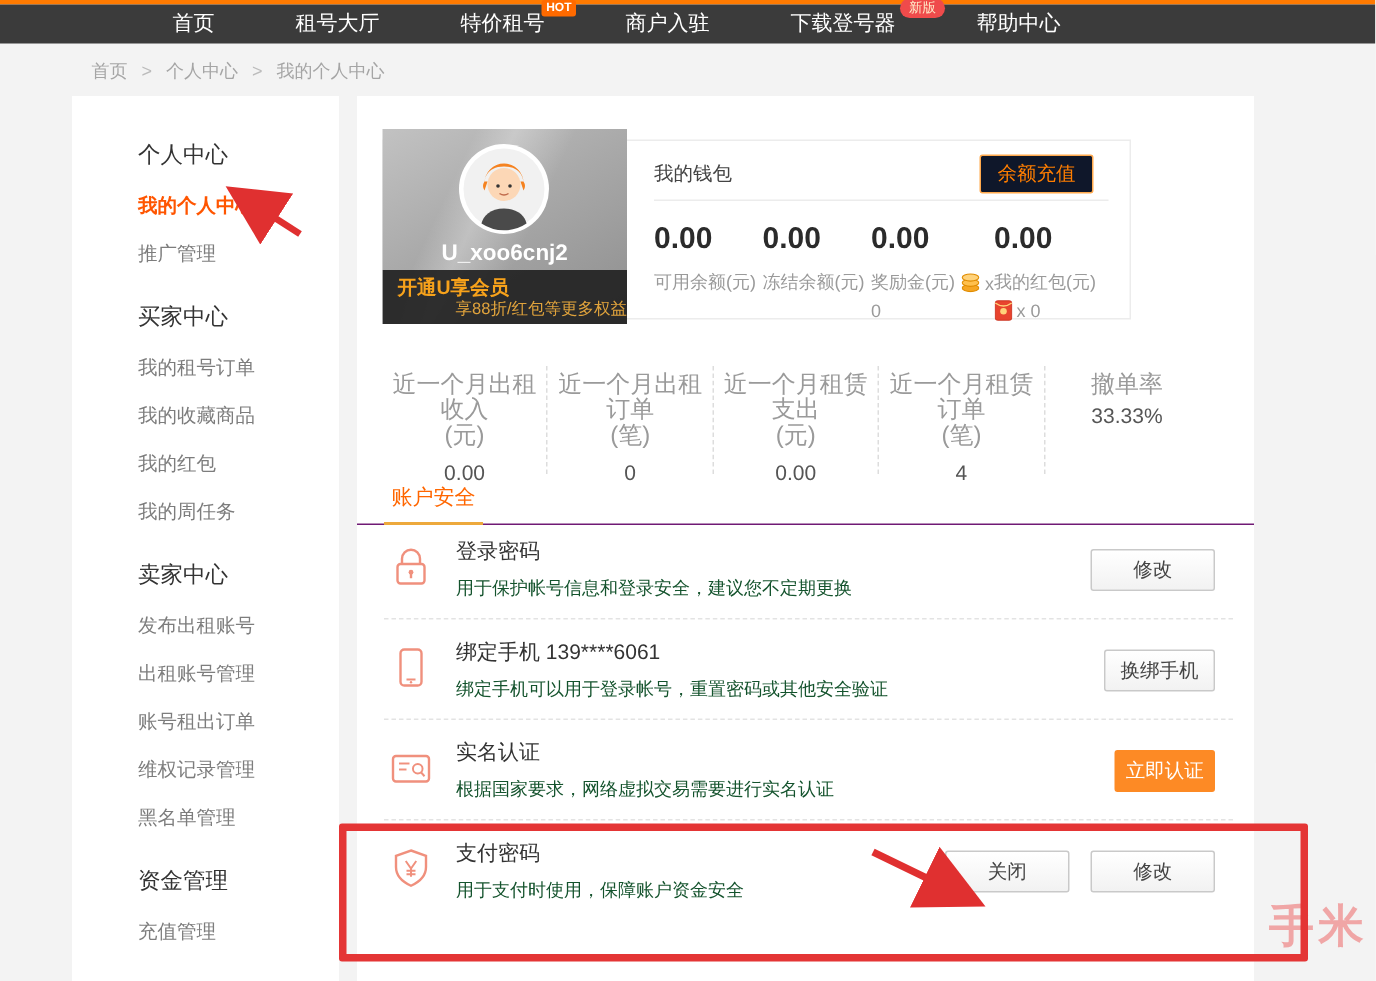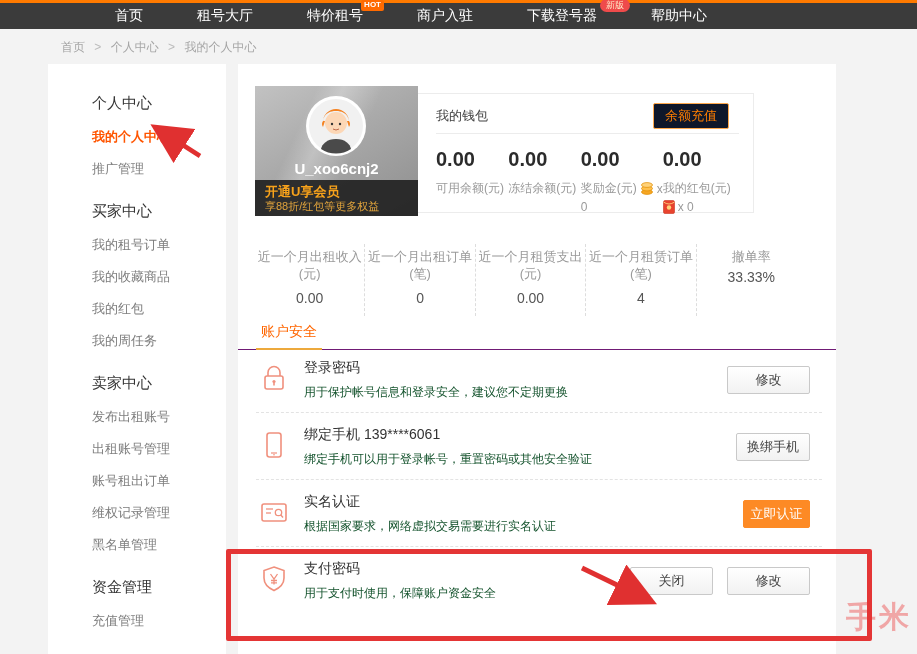--- a/index.html
+++ b/index.html
@@ -30,38 +30,38 @@
 
   
   .profile-card { position:absolute; left:17px; top:22px; width:163px; height:130px; overflow:hidden; z-index:3;
       background:linear-gradient(150deg,#c2c2c2 0%,#a9a9a9 45%,#8e8e8e 100%); }
   .profile-card::before { content:""; position:absolute; left:0; top:0; right:0; bottom:0;
       background:linear-gradient(115deg,transparent 28%,rgba(255,255,255,.28) 40%,transparent 58%); }
   .avatar-wrap { position:absolute; left:50px; top:9px; width:62px; height:62px; }
   .profile-name { position:absolute; left:0; top:74px; width:100%; text-align:center; color:#fff; font-size:15px; font-weight:bold; }
   .vip-band { position:absolute; left:0; bottom:0; width:100%; height:36px; background:rgba(34,34,34,.92); padding:4px 0 0 10px; }
   .vip-title { color:#f7a21b; font-size:13px; font-weight:bold; line-height:15px; }
-  .vip-sub { color:#e0a33c; font-size:11px; line-height:14px; }
+  .vip-sub { color:#e0a33c; font-size:11px; line-height:14px;text-align:right; }
 
   
   .wallet { position:absolute; left:17px; top:29px; width:499px; height:120px; border:1px solid #ececec; z-index:1; }
   .wallet-title { position:absolute; left:180px; top:13px; font-size:13px; color:#444; }
   .btn-recharge { position:absolute; right:24px; top:9px; background:#0f172a; border:1px solid #ffa94d; color:#ff7e00; font-size:13px; padding:3px 11px; border-radius:2px; cursor:pointer; }
   .wallet-divider { position:absolute; left:180px; right:14px; top:39px; border-top:1px solid #ececec; }
   .wallet-cols { position:absolute; left:180px; top:54px; right:10px; display:flex; }
   .wcol { width:90px; }
   .wcol .val { font-size:20px; font-weight:bold; color:#2b2b2b; }
   .wcol .lab { margin-top:9px; font-size:12px; color:#9a9a9a; display:flex; align-items:center; gap:3px; white-space:nowrap; }
   .wcol .sub { margin-top:3px; font-size:12px; color:#9a9a9a; display:flex; align-items:center; gap:3px; }
 
   
   .stats { position:absolute; left:17px; top:180px; width:551px; height:72px; display:flex; }
   .scol { flex:1; text-align:center; padding-top:4px; border-right:1px dashed #ddd; }
   .scol:last-child { border-right:none; }
-  .scol .lab { font-size:13px; color:#9a9a9a; line-height:17px; }
+  .scol .lab { font-size:16px; color:#9a9a9a; line-height:17px; }
   .scol .val { margin-top:8px; font-size:14px; color:#555; }
   .scol.rate .val { margin-top:4px; font-size:14px; color:#555; }
 
   
   .tabrow { position:absolute; left:0; top:252px; width:100%; border-bottom:1px solid #701a75; padding-left:18px; }
   .tab { display:inline-block; color:#ff6600; font-size:14px; padding:7px 5px; border-bottom:2px solid #eda93c; margin-bottom:-1px; cursor:pointer; }
 
   
   .sec-list { position:absolute; left:0; top:282px; width:100%; }
   .sec-row { position:relative; height:67px; margin:0 14px 0 18px; border-bottom:1px dashed #e3e3e3; }

